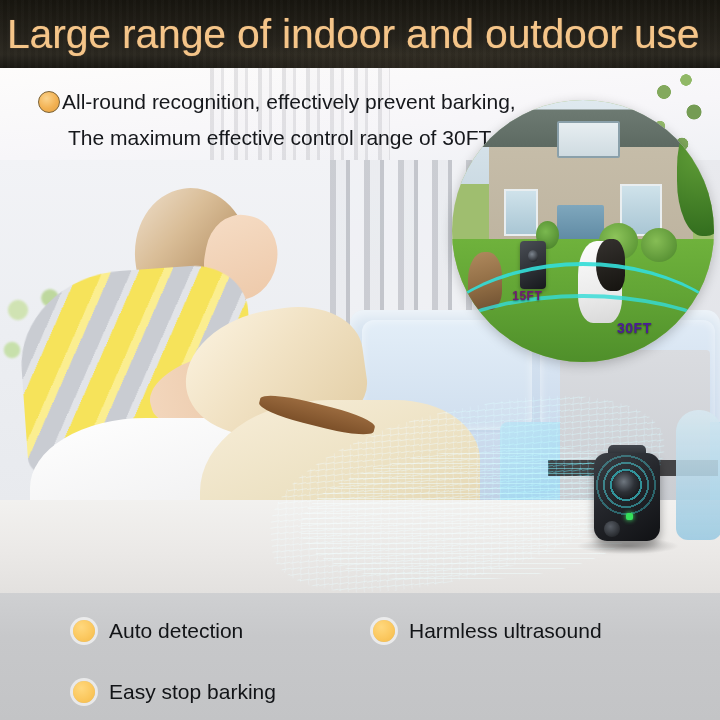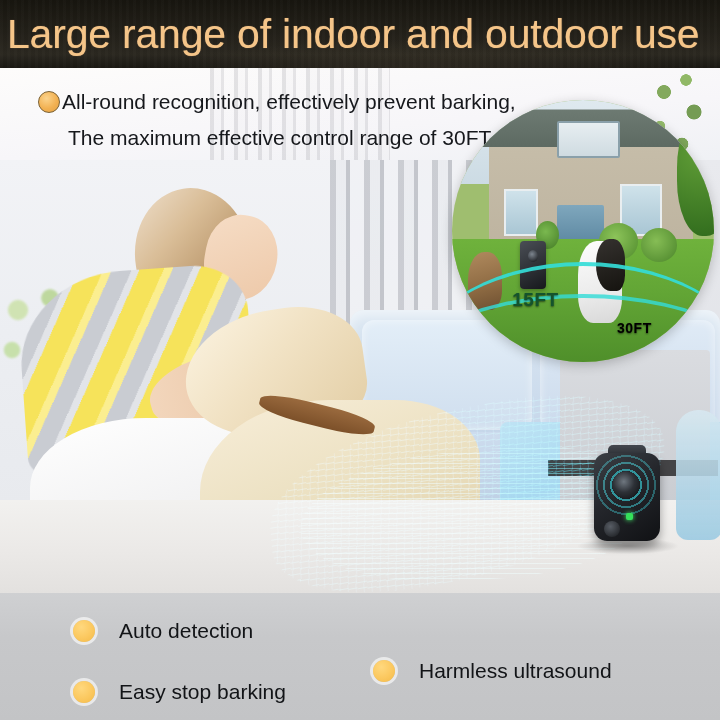--- a/index.html
+++ b/index.html
@@ -329,47 +329,47 @@
     border-top:4px solid rgba(52,220,215,.92);
     border-radius:50%/100% 100% 0 0;
   }
   .in-arc2 {
     position:absolute; left:-30%; top:74%; width:160%; height:44%;
     border-top:4px solid rgba(52,220,215,.82);
     border-radius:50%/100% 100% 0 0;
   }
   .in-lbl-15 {
     position:absolute; left:23%; top:72%;
-    font-size:19px; font-weight:700; color:#14532d; letter-spacing:.5px;
+    font-size:12px; font-weight:700; color:#701a75; letter-spacing:.5px;
     text-shadow:0 1px 2px rgba(0,0,0,.55);
   }
   .in-lbl-30 {
     position:absolute; left:63%; top:84%;
-    font-size:14px; font-weight:700; color:#000000; letter-spacing:.5px;
+    font-size:14px; font-weight:700; color:#4c1d95; letter-spacing:.5px;
     text-shadow:0 1px 2px rgba(0,0,0,.55);
   }
 
   
   .features {
     position:absolute; left:0; top:593px; width:720px; height:127px;
     background:linear-gradient(180deg,#cfd0d2 0%, #c7c8ca 35%, #c3c4c6 100%);
   }
   .feat {
-    position:absolute; display:flex; align-items:center; gap:24px;
+    position:absolute; display:flex; align-items:center; gap:14px;
   }
   .feat-dot {
     width:22px; height:22px; border-radius:50%; flex:0 0 22px;
     background:radial-gradient(circle at 38% 32%, #ffd87e 0%, #fbc85f 55%, #f2b949 100%);
     box-shadow:0 0 0 3px rgba(255,255,255,.62);
   }
   .feat-label {
     font-size:21px; line-height:26px; color:#121417; white-space:nowrap;
   }
   .feat-0 { left:73px; top:618px; }
-  .feat-1 { left:373px; top:618px;margin-top:40px; }
+  .feat-1 { left:373px; top:618px; }
   .feat-2 { left:73px; top:679px; }
   .feat-3 { left:373px; top:679px; }
 </style>
 </head>
 <body>
 
 <div id="page">
 
   <div class="header-bar">
     <div class="header-title">Large range of indoor and outdoor use</div>

